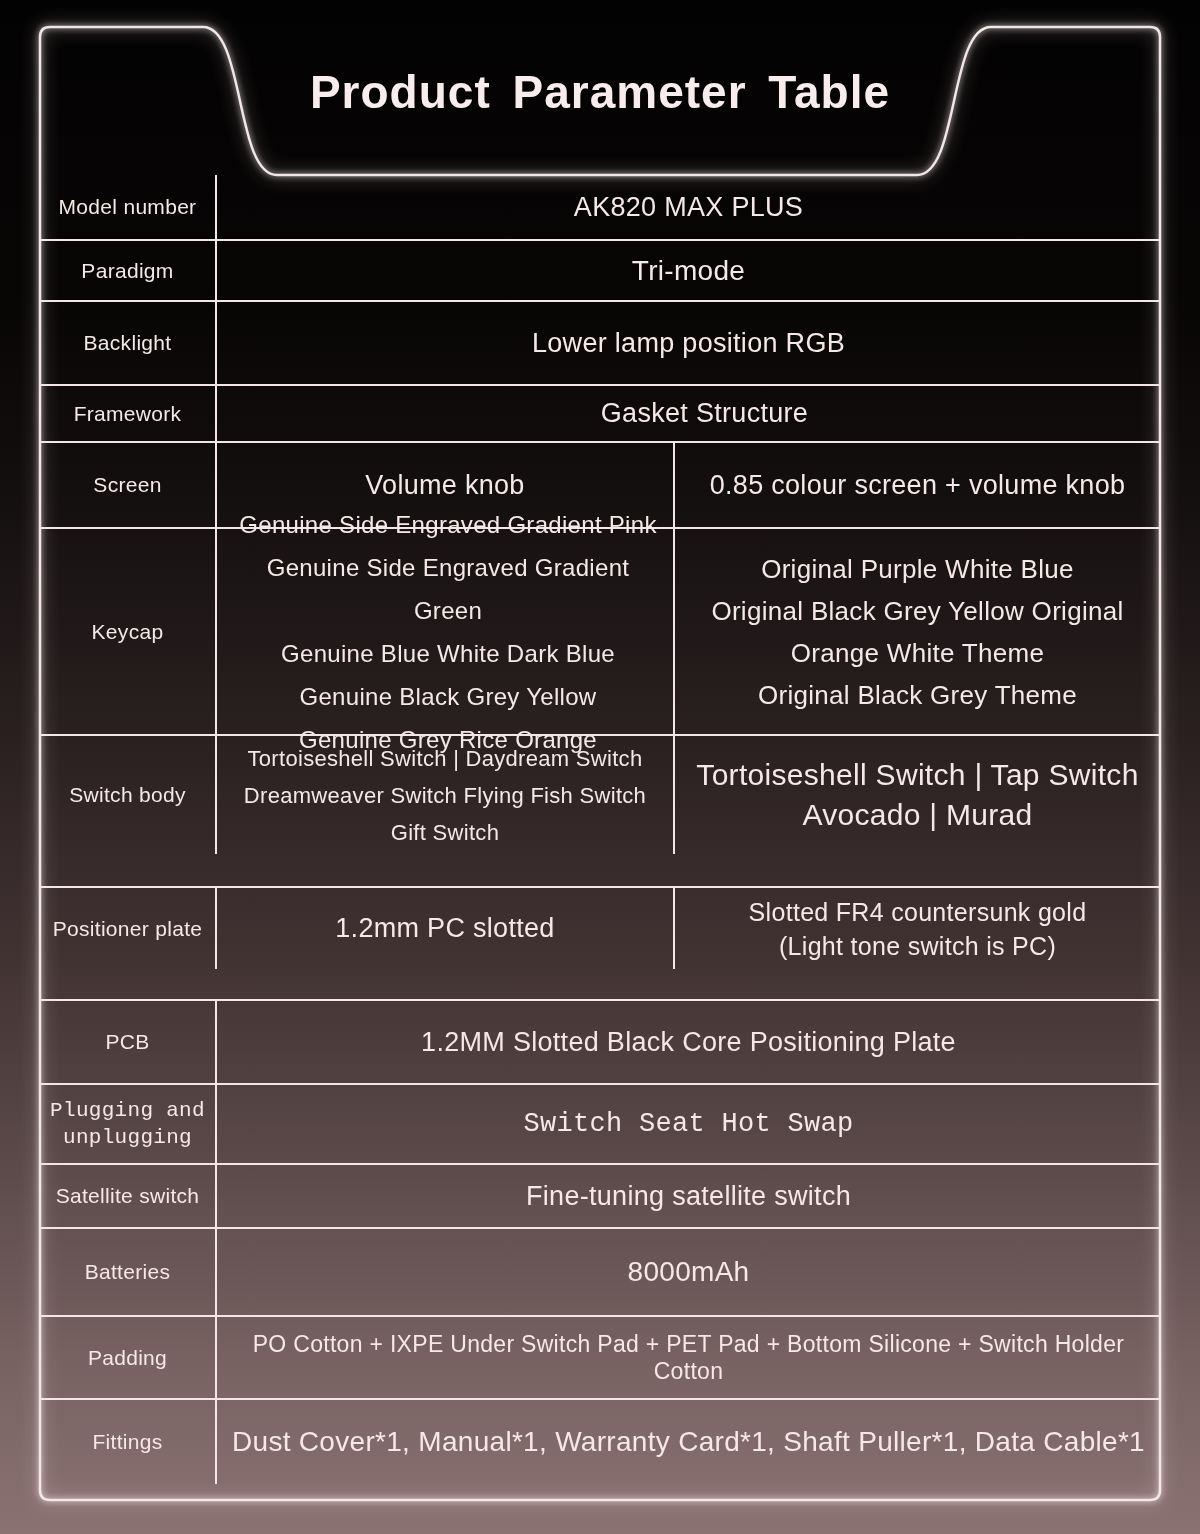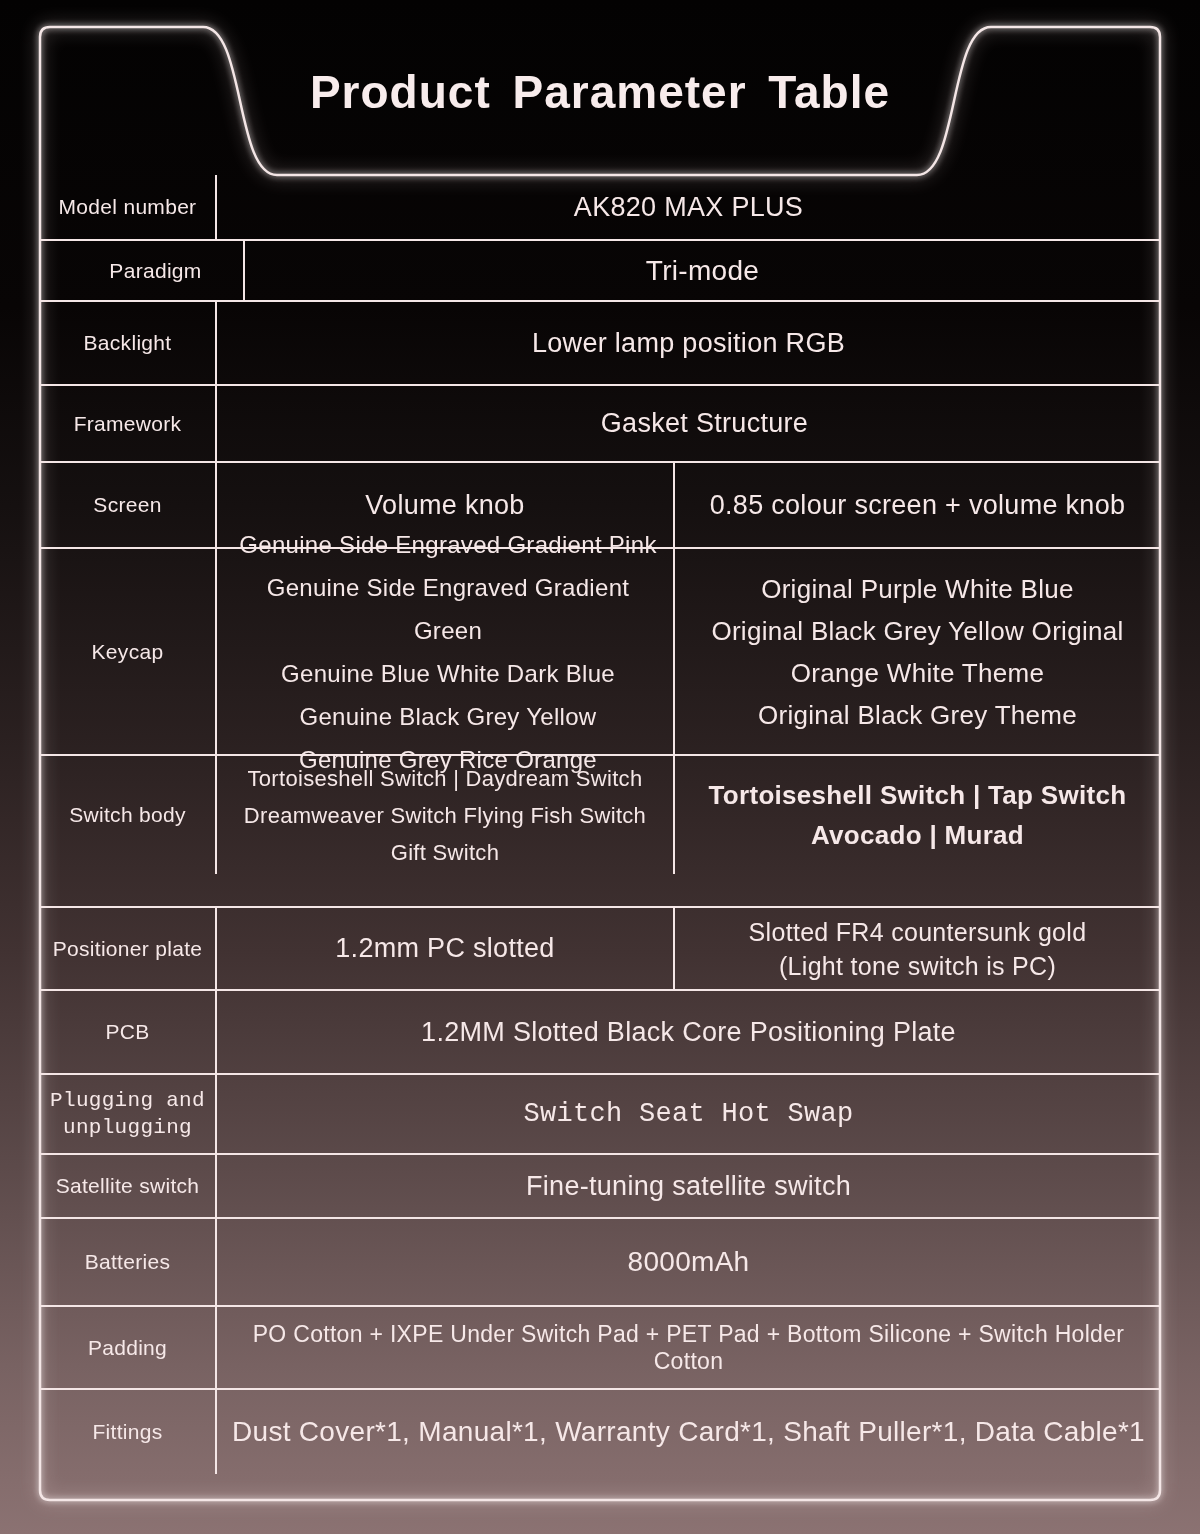--- a/index.html
+++ b/index.html
@@ -94,40 +94,40 @@
   .content { flex: 1 1 auto; font-size: 27px; padding: 0 14px; }
   .split-first {
     flex: none;
     width: 458px;
     border-right: 2px solid var(--line);
   }
   .multiline { white-space: pre-line; }
 
   
   .r1  { height: 64px; }
-  .r2  { height: 61px; padding-left: 28px; }
+  .r2  { height: 61px; }
   .r3  { height: 84px; }
-  .r4  { height: 77px; gap: 32px; }
+  .r4  { height: 57px; gap: 32px; }
   .r5  { height: 86px; }
   .r6  { height: 207px; }
   .r7  { height: 120px; }
   .r8  { height: 83px; margin-top: 32px; }
-  .r9  { height: 84px; }
+  .r9  { height: 84px; margin-top: 30px; }
   .r10 { height: 80px; font-family: Liberation Mono, monospace; }
   .r11 { height: 64px; }
   .r12 { height: 88px; }
   .r13 { height: 83px; }
   .r14 { height: 86px; }
 
   
   .r2 .content, .r12 .content { font-size: 28px; }
   .r6 .split-first  { font-size: 24px; line-height: 43px; padding-left: 20px; }
   .r6 .content.second { font-size: 26px; line-height: 42px; }
   .r7 .split-first  { font-size: 22px; line-height: 37px; }
-  .r7 .content.second { font-size: 26px; line-height: 40px; font-weight: bold; }
+  .r7 .content.second { font-size: 30px; line-height: 40px; }
   .r8 .content.second { font-size: 25px; line-height: 34px; }
   .r13 .content { font-size: 23px; padding: 0 10px; }
   .r14 .content { font-size: 28px; }
 </style>
 </head>
 <body>
 
 <div class="table-wrap">
 
   <svg class="outline-svg" viewBox="0 0 1120 1473" aria-hidden="true">

